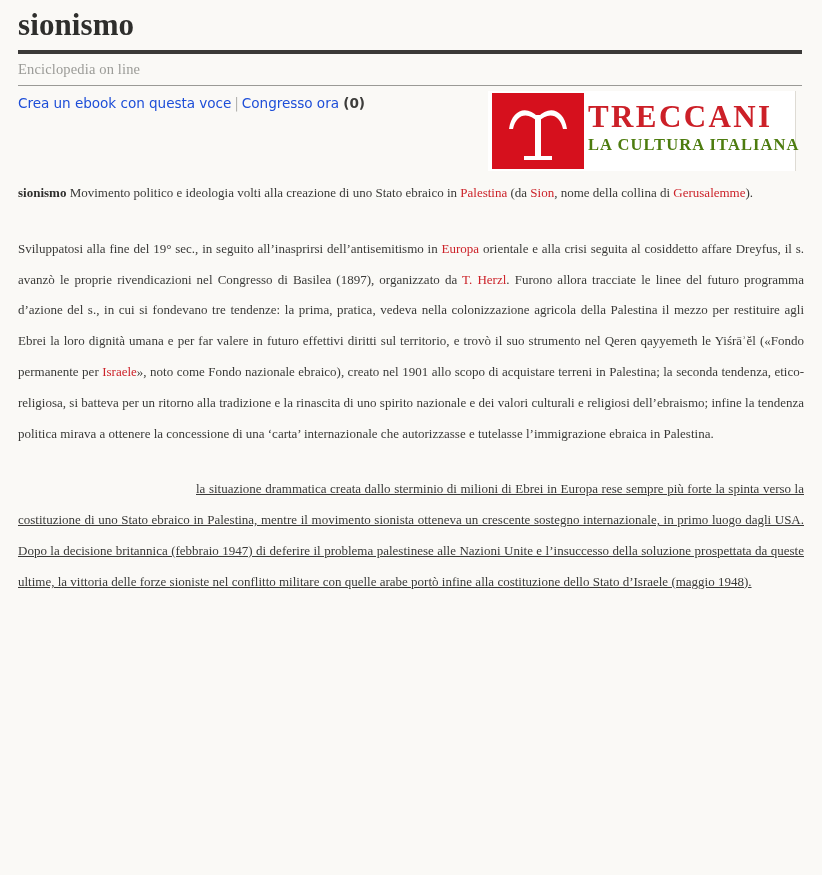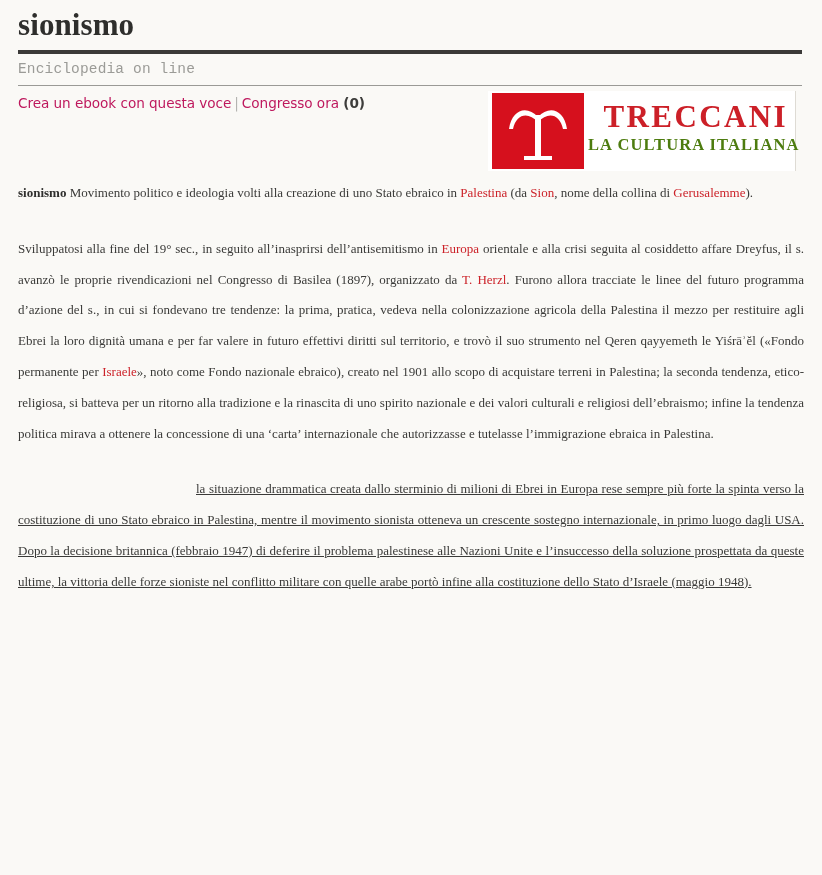--- a/index.html
+++ b/index.html
@@ -42,21 +42,21 @@
     left: 18px;
     top: 50px;
     width: 784px;
     height: 4px;
     background: #3b3a38;
   }
   .subtitle {
     position: absolute;
     left: 18px;
     top: 59px;
-    font-family: Liberation Mono, monospace;
+    font-family: Liberation Serif, serif;
     font-size: 14.5px;
     color: #9b9b97;
     letter-spacing: .15px;
     line-height: 20px;
   }
   .rule-thin {
     position: absolute;
     left: 18px;
     top: 85px;
     width: 784px;
@@ -73,21 +73,21 @@
     color: #3d3d3b;
     letter-spacing: -0.05px;
     line-height: 20px;
     white-space: nowrap;
   }
   .toolbar .sep {
     color: #b4b4b0;
     padding: 0 3px;
   }
   .toolbar a {
-    color: #be185d;
+    color: #1d4ed8;
     text-decoration: none;
   }
   .toolbar .count {
     font-weight: 700;
   }
 
   
   .brand {
     position: absolute;
     left: 488px;
@@ -106,21 +106,21 @@
     height: 76px;
     background: #d6101d;
     overflow: hidden;
   }
   .brand-mark svg { display: block; }
   .brand-words {
     position: absolute;
     left: 100px;
     top: 8px;
     width: 200px;
-    text-align: right;
+    text-align: left;
   }
   .brand-name {
     font-family: "Liberation Serif", "DejaVu Serif", serif;
     font-size: 31px;
     font-weight: 700;
     color: #cc2028;
     letter-spacing: 2.4px;
     line-height: 36px;
     white-space: nowrap;
   }

